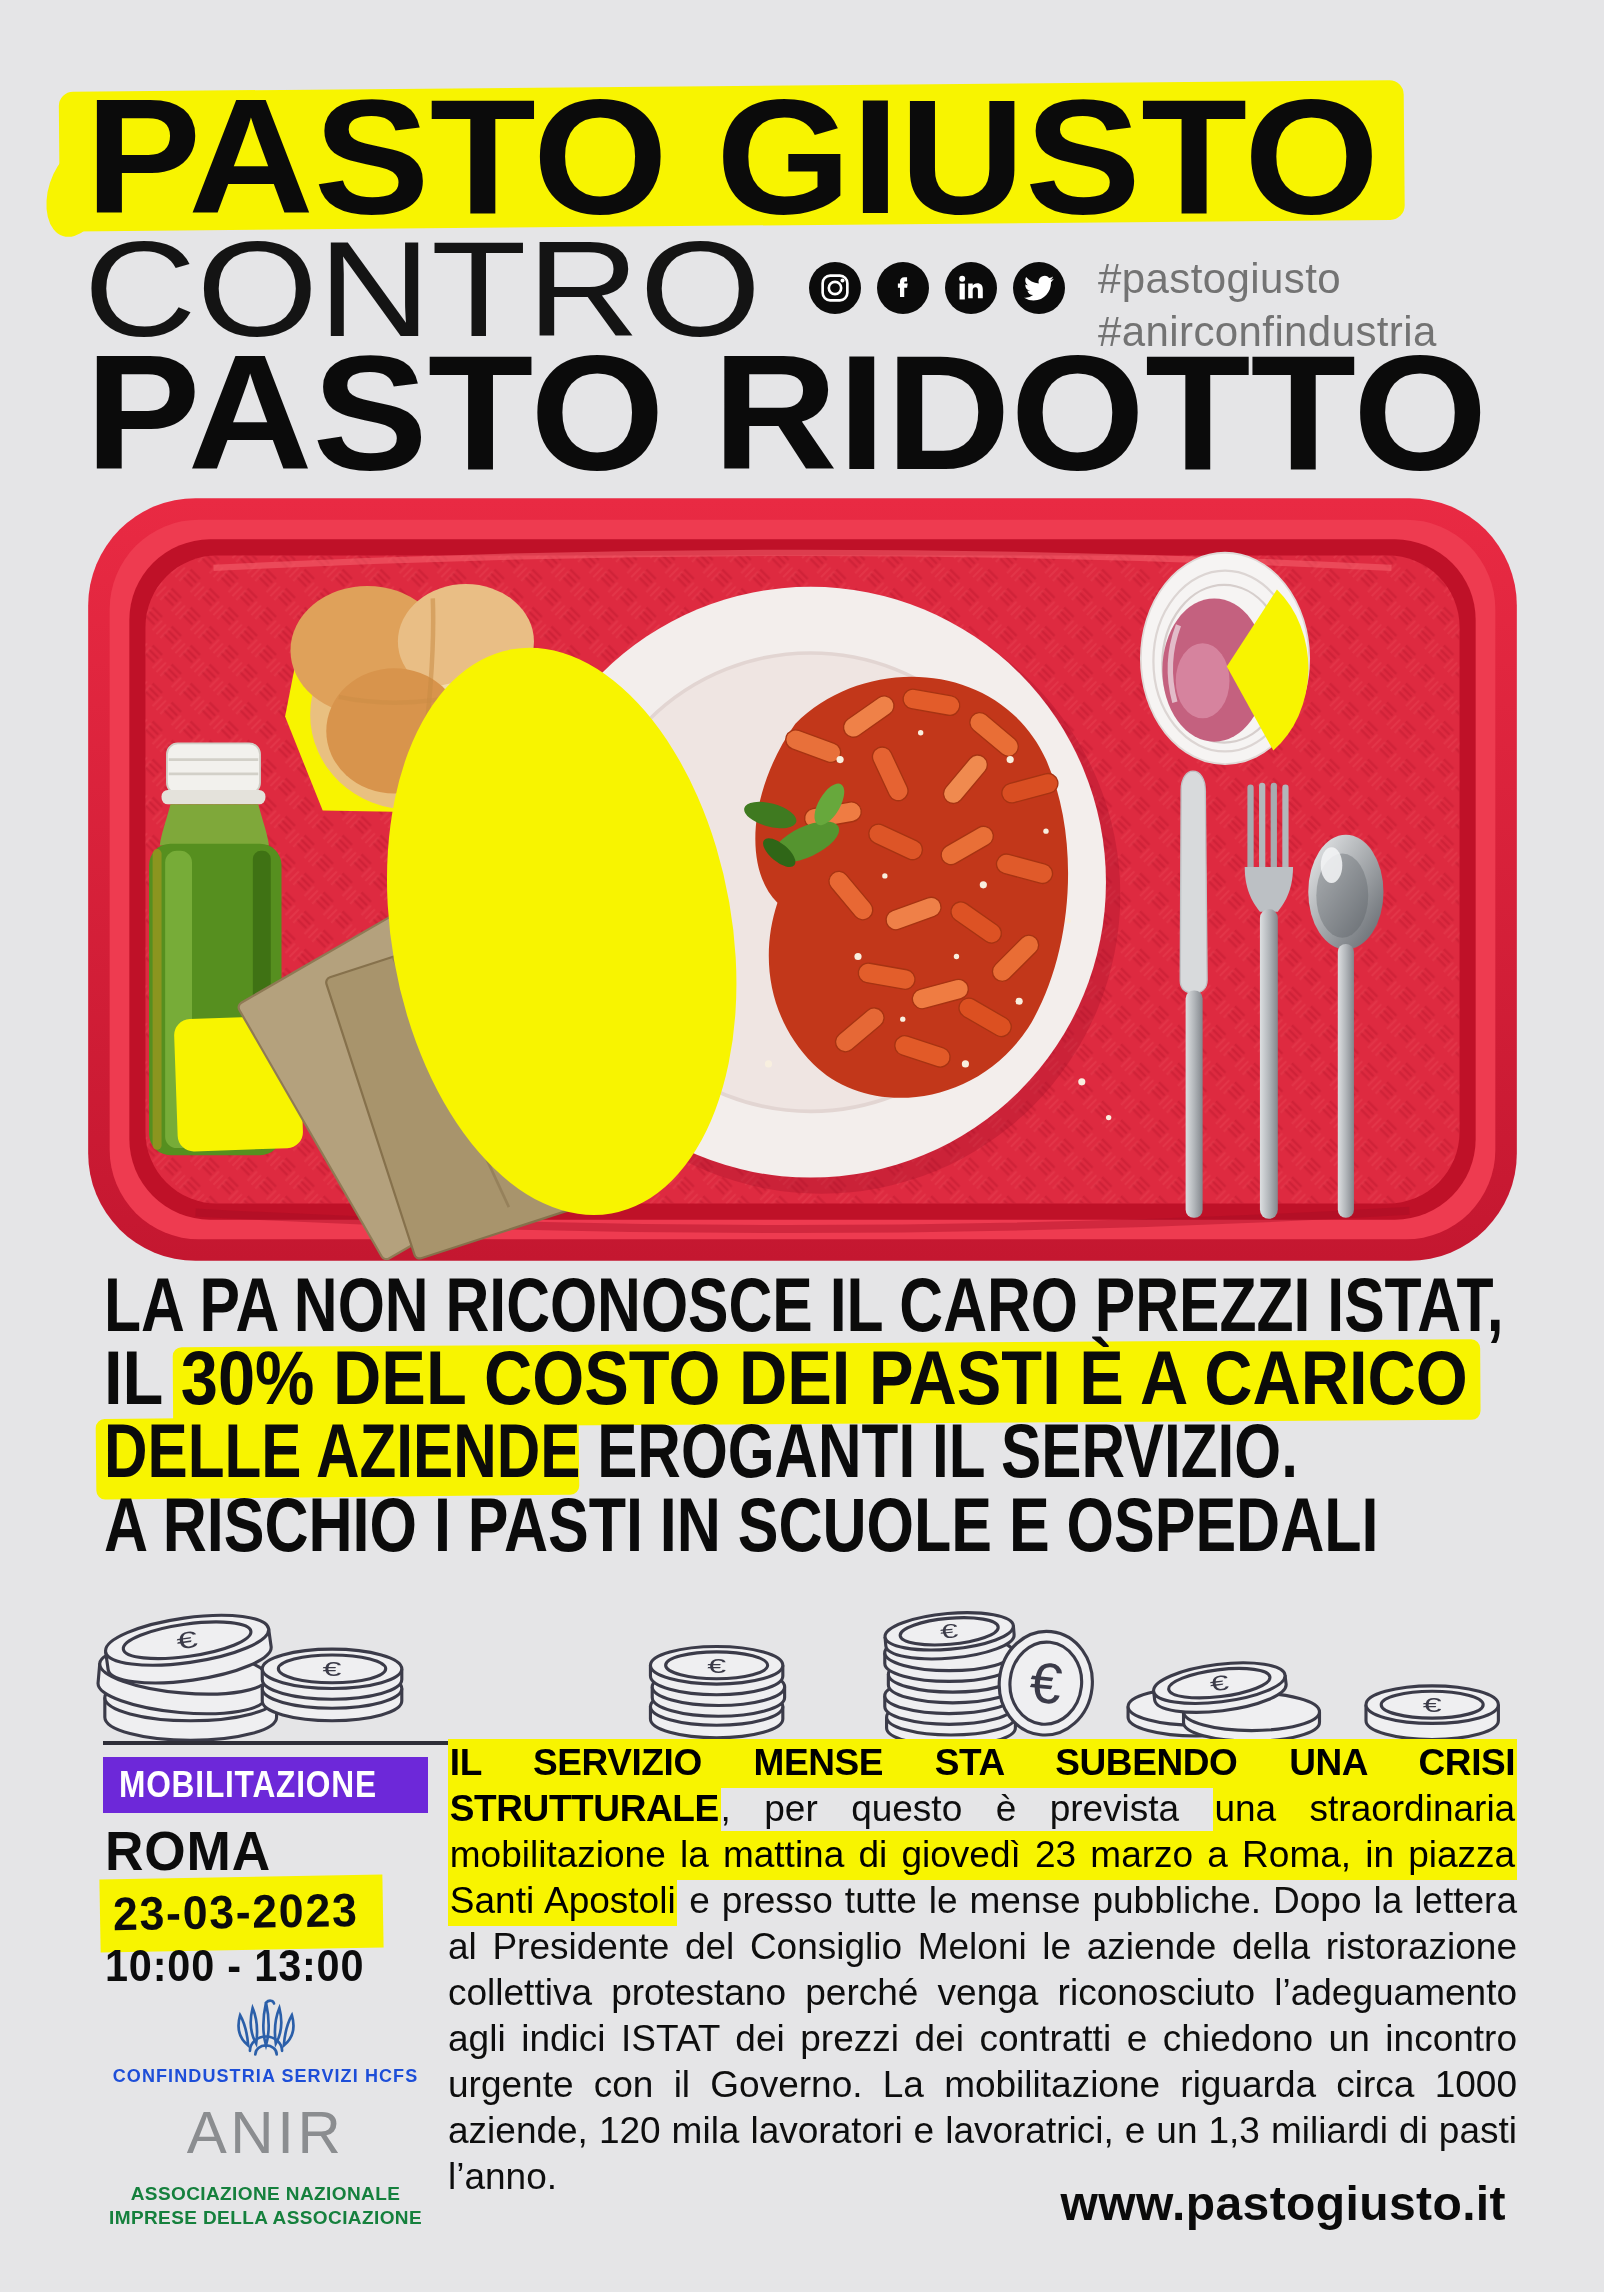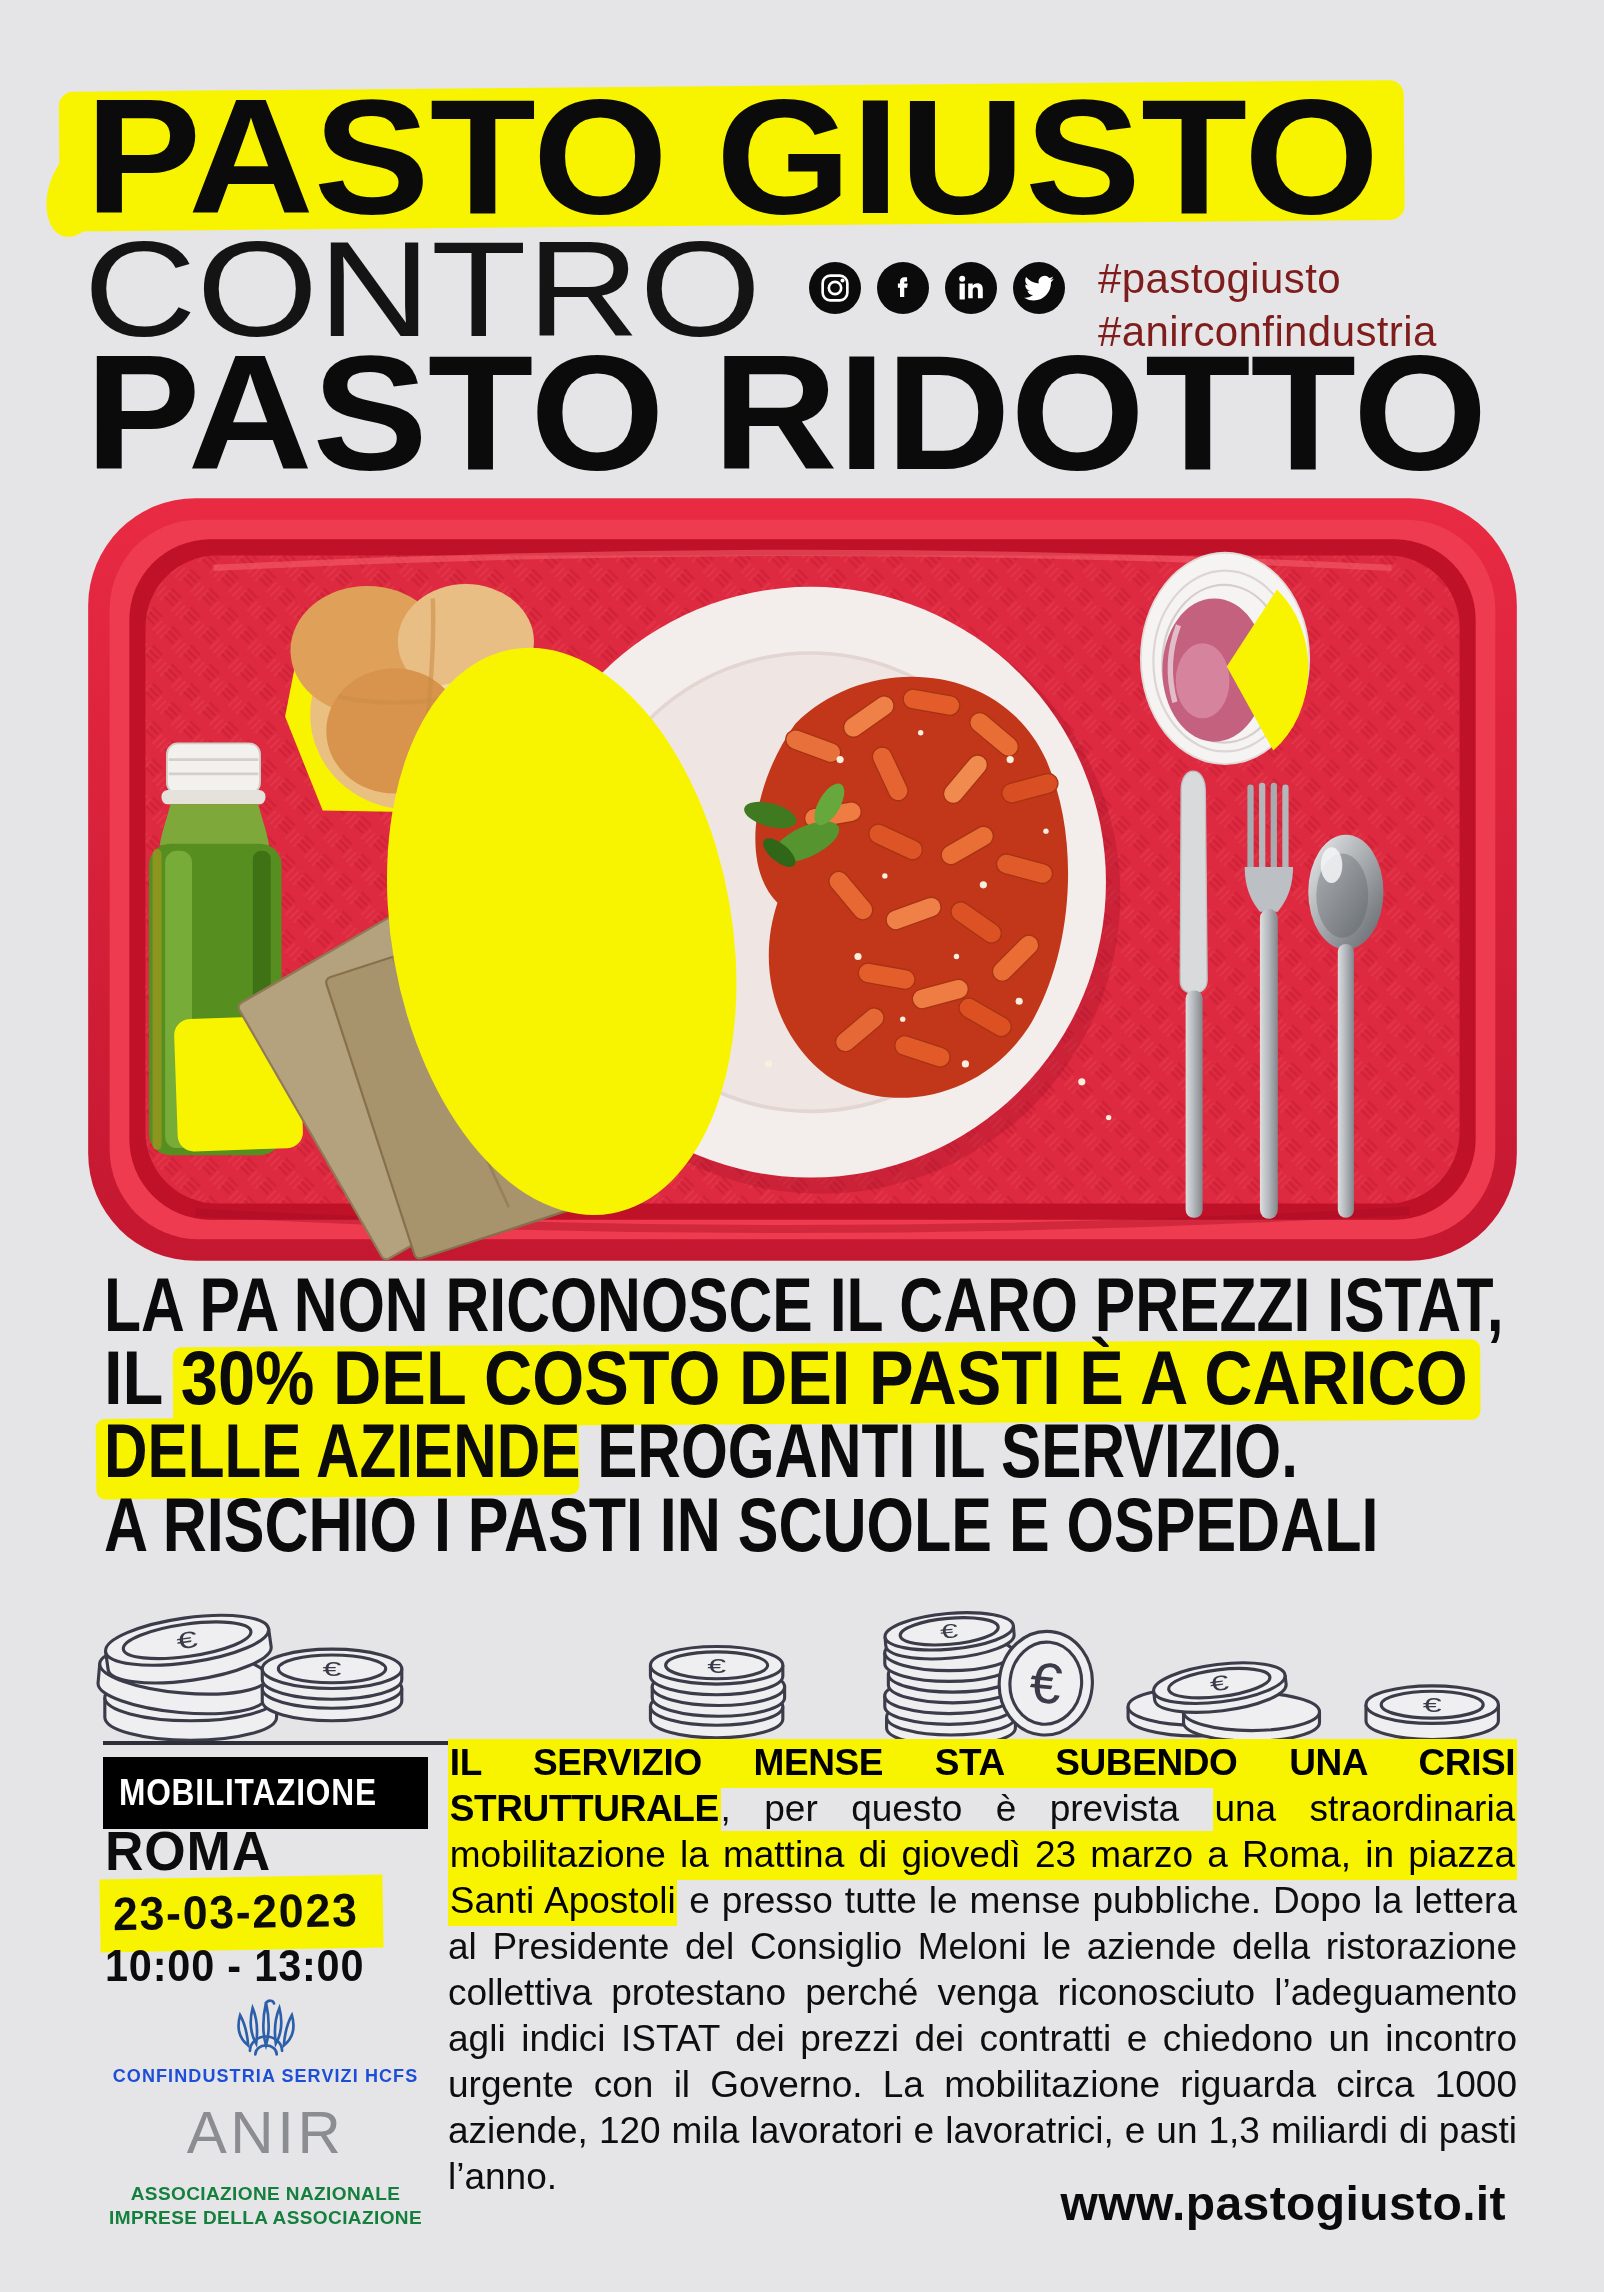--- a/index.html
+++ b/index.html
@@ -5,27 +5,27 @@
   html,body{margin:0;padding:0;background:#cfcfd2;}
   .stage{position:relative;width:1605px;height:2293px;background:#E5E5E7;overflow:hidden;
          font-family:"Liberation Sans",sans-serif;}
   .abs{position:absolute;}
   svg text{font-family:"Liberation Sans",sans-serif;}
 
   
   .social-row{left:809px;top:262px;display:flex;gap:16px;}
   .sic{width:52px;height:52px;border-radius:50%;background:#0B0B0B;display:flex;
        align-items:center;justify-content:center;}
-  .hashtags{left:1098px;top:252px;font-size:42px;line-height:53px;color:#7f1d1d;letter-spacing:0.4px;}
+  .hashtags{left:1098px;top:252px;font-size:42px;line-height:53px;color:#737373;letter-spacing:0.4px;}
 
   
   .divider{left:103px;top:1741px;width:1402px;height:3.6px;background:#2E2E38;}
 
   
-  .mob-box{left:103px;top:1757px;height:72px;background:#000000;display:inline-flex;align-items:center;
+  .mob-box{left:103px;top:1757px;height:56px;background:#6d28d9;display:inline-flex;align-items:center;
            padding:0 16px;justify-content:center;}
   .mob-box span{color:#fff;font-weight:bold;font-size:36px;letter-spacing:0.9px;transform:scaleX(.88);
                 transform-origin:0 50%;white-space:nowrap;}
   .roma{left:105px;top:1818px;font-size:56px;font-weight:bold;color:#0C0C0C;letter-spacing:0.9px;
         transform:scaleX(.95);transform-origin:0 0;}
   .date-wrap{left:100px;top:1877px;transform:rotate(-1deg);}
   .date-wrap mark{background:var(--yellow,#F8F400);padding:7.2px 12.5px 10.7px;display:inline-block;}
   .date-wrap mark b{font-size:47px;letter-spacing:1.8px;color:#0C0C0C;display:inline-block;
                     transform:scaleX(.95);transform-origin:0 50%;}
   .time{left:105px;top:1940px;font-size:45px;font-weight:bold;color:#0C0C0C;letter-spacing:0.9px;

